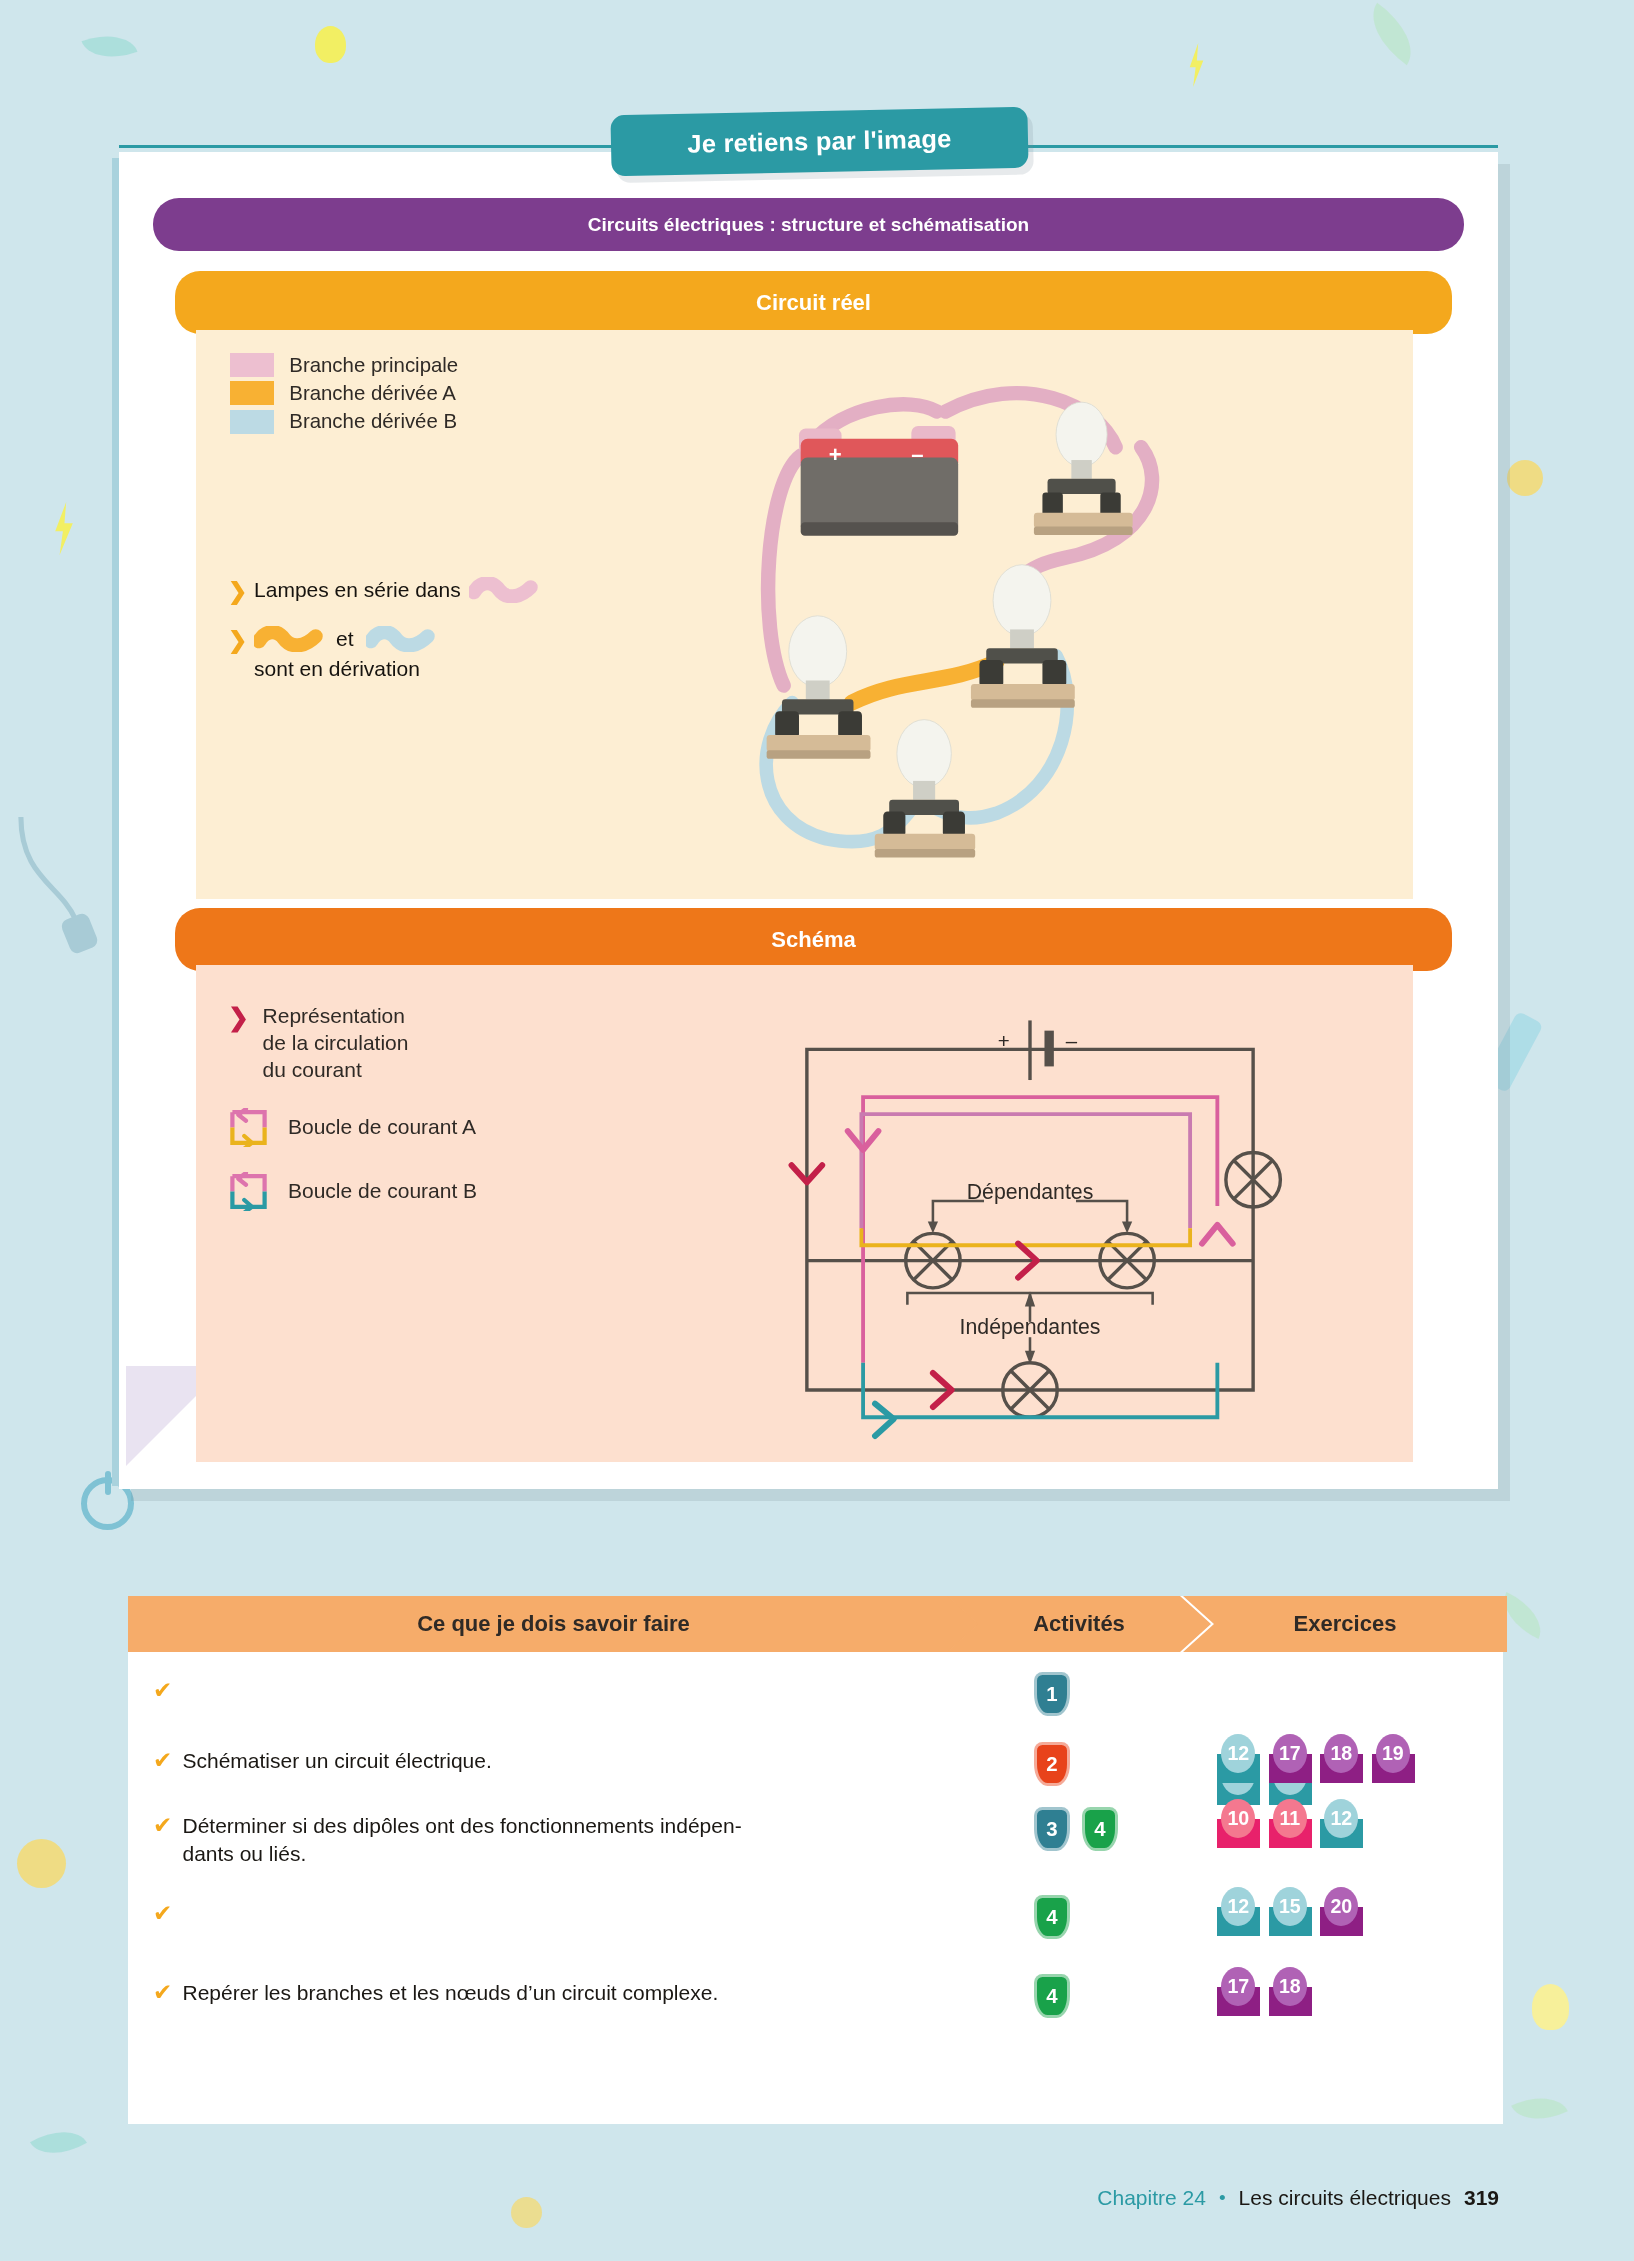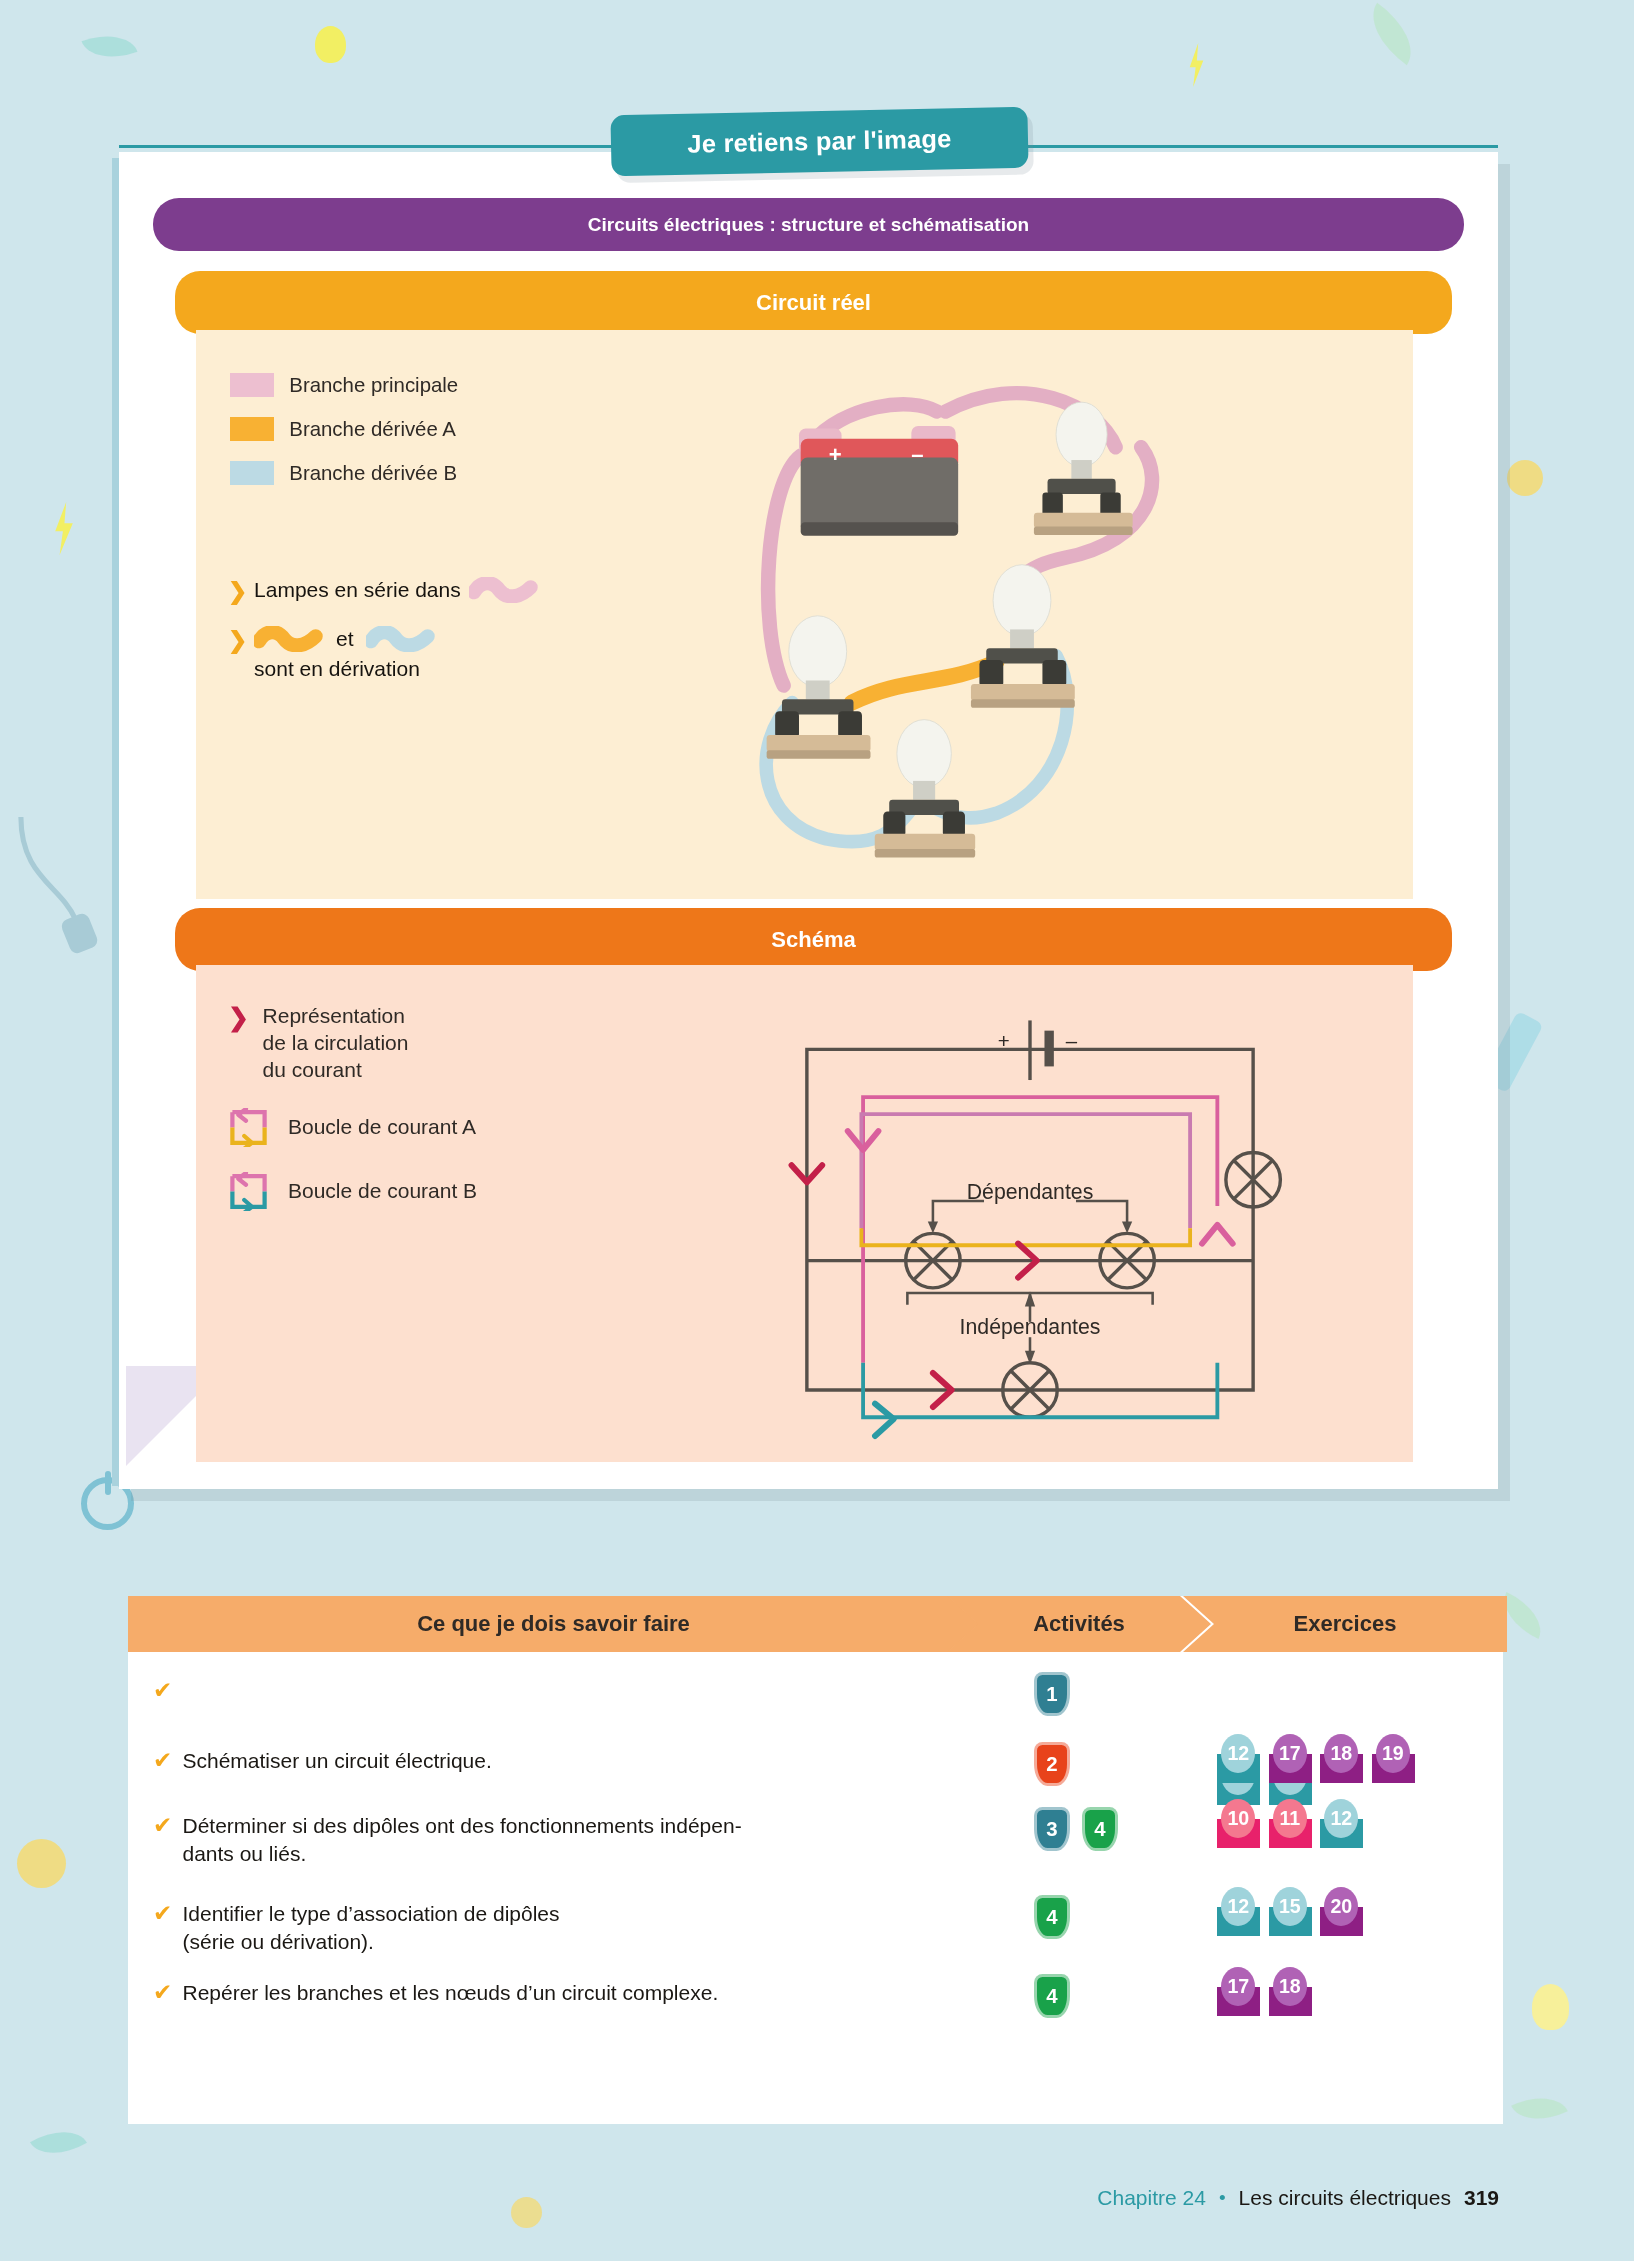--- a/index.html
+++ b/index.html
@@ -104,21 +104,21 @@
   .panel {
     position: absolute;
     left: 196px;
     width: 1217px;
   }
   .panel.cream { top: 330px; height: 569px; background: #fdeed3; }
   .panel.peach { top: 965px; height: 497px; background: #fde0cf; }
 
   
   .legend { position: absolute; left: 230px; top: 353px; }
-  .legend-row { display: flex; align-items: center; margin-bottom: 4.3px; margin-top: 20px; }
+  .legend-row { display: flex; align-items: center; margin-bottom: 4.3px; }
   .legend-swatch { width: 44px; height: 24px; margin-right: 15.3px; }
   .legend-label { font-size: 20.4px; color: #2f2a26; }
 
   
   .note { position: absolute; display: flex; align-items: flex-start; }
   .note .chev {
     color: #f4a81d; font-size: 23px; font-weight: bold;
     line-height: 1; margin-right: 6.8px; margin-top: 2.6px;
   }
   .note-text { font-size: 21px; color: #16130f; line-height: 1.25; }
@@ -520,22 +520,20 @@
         <div class="sq" style="background: rgb(43, 154, 164);"></div>
         <div class="el" style="background: rgb(159, 211, 219);">15</div>
       </div>
       <div class="badge-ex">
         <div class="sq" style="background: rgb(142, 31, 132);"></div>
         <div class="el" style="background: rgb(176, 98, 181);">20</div>
       </div>
     </div>
     <div class="skill-row" style="top: 1900px;">
       <span class="check">✔</span>
-      <span class="skill-text" style="white-space: pre-line;">Identifier le type d’association de dipôles
-(série ou dérivation).</span>
     </div>
     <div class="badges-act" style="top: 1974px;">
       <div class="badge-act" style="background: rgb(25, 162, 74);">4</div>
     </div>
     <div class="badges-ex" style="top: 1973px;">
       <div class="badge-ex">
         <div class="sq" style="background: rgb(142, 31, 132);"></div>
         <div class="el" style="background: rgb(176, 98, 181);">17</div>
       </div>
       <div class="badge-ex">

